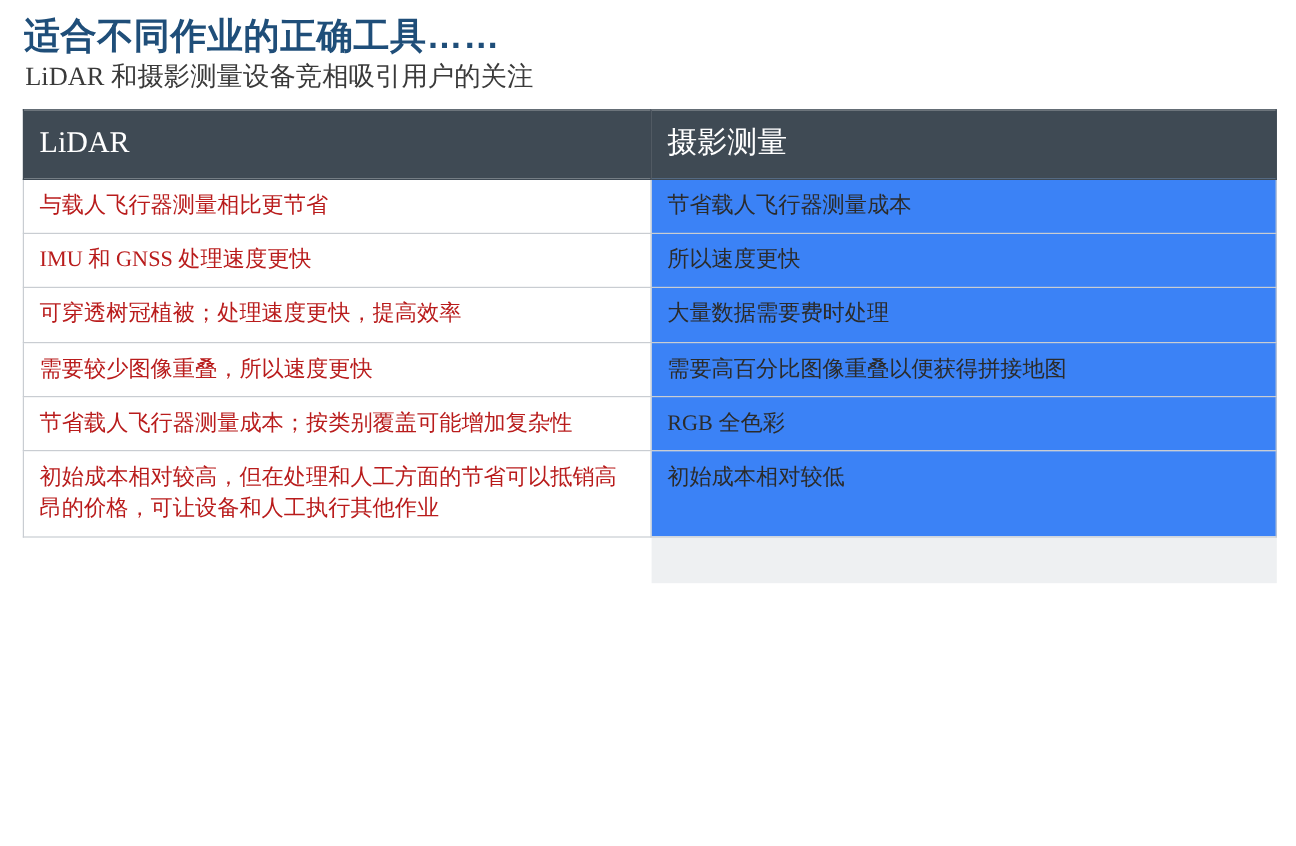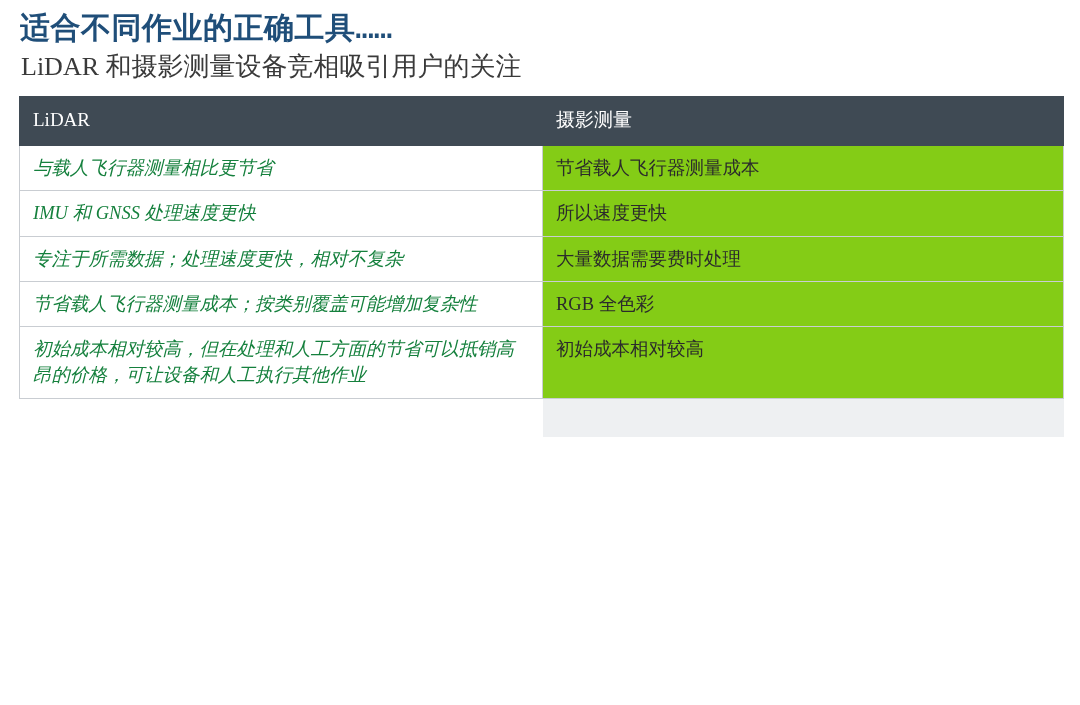--- a/index.html
+++ b/index.html
@@ -15,31 +15,31 @@
     overflow: hidden;
   }
   .slide {
     position: relative;
     width: 1080px;
     height: 705px;
     box-sizing: border-box;
     padding: 14px 18px 0 18px;
   }
   .title {
-    font-family: Liberation Mono, monospace;
+    font-family: Liberation Sans, sans-serif;
     font-size: 30px;
     font-weight: 700;
     color: #1f4e79;
     letter-spacing: 0.5px;
     line-height: 1.1;
     margin: 0 0 4px 2px;
   }
   .subtitle {
     font-family: "Liberation Serif", "DejaVu Serif", serif;
-    font-size: 26px;
+    font-size: 22px;
     color: #3a3a3a;
     margin: 0 0 14px 3px;
     line-height: 1.2;
   }
   table.compare {
     border-collapse: collapse;
     width: 1044px;
     margin-left: 1px;
     table-layout: fixed;
   }
@@ -50,33 +50,32 @@
     padding: 9px 12px 9px 13px;
     vertical-align: top;
     font-size: 18.5px;
     line-height: 1.42;
     text-align: left;
   }
   table.compare thead th {
     background: #3f4a54;
     color: #ffffff;
     font-weight: 400;
-    font-size: 19px;
+    font-size: 25px;
     border: 1px solid #3f4a54;
     padding-top: 10px;
     padding-bottom: 11px;
     margin-top: 40px;
   }
   table.compare tbody td.left {
     background: #ffffff;
-    color: #15803d;
-    font-style: italic;
+    color: #b91c1c;
   }
   table.compare tbody td.right {
-    background: #84cc16;
+    background: #3b82f6;
     color: #2b2b2b;
   }
   table.compare tbody tr.tail td {
     border: none;
     padding: 0;
     height: 38px;
   }
   table.compare tbody tr.tail td.right {
     background: #eef0f2;
   }
@@ -106,30 +105,34 @@
     <tbody>
       <tr>
         <td class="left">与载人飞行器测量相比更节省</td>
         <td class="right">节省载人飞行器测量成本</td>
       </tr>
       <tr>
         <td class="left">IMU 和 GNSS 处理速度更快</td>
         <td class="right">所以速度更快</td>
       </tr>
       <tr>
-        <td class="left">专注于所需数据；处理速度更快，相对不复杂</td>
+        <td class="left">可穿透树冠植被；处理速度更快，提高效率</td>
         <td class="right">大量数据需要费时处理</td>
+      </tr>
+      <tr>
+        <td class="left">需要较少图像重叠，所以速度更快</td>
+        <td class="right">需要高百分比图像重叠以便获得拼接地图</td>
       </tr>
       <tr>
         <td class="left">节省载人飞行器测量成本；按类别覆盖可能增加复杂性</td>
         <td class="right">RGB 全色彩</td>
       </tr>
       <tr>
         <td class="left">初始成本相对较高，但在处理和人工方面的节省可以抵销高昂的价格，可让设备和人工执行其他作业</td>
-        <td class="right">初始成本相对较高</td>
+        <td class="right">初始成本相对较低</td>
       </tr>
       <tr class="tail">
         <td class="left"></td>
         <td class="right"></td>
       </tr>
     </tbody>
   </table>
 
 </div>
 

